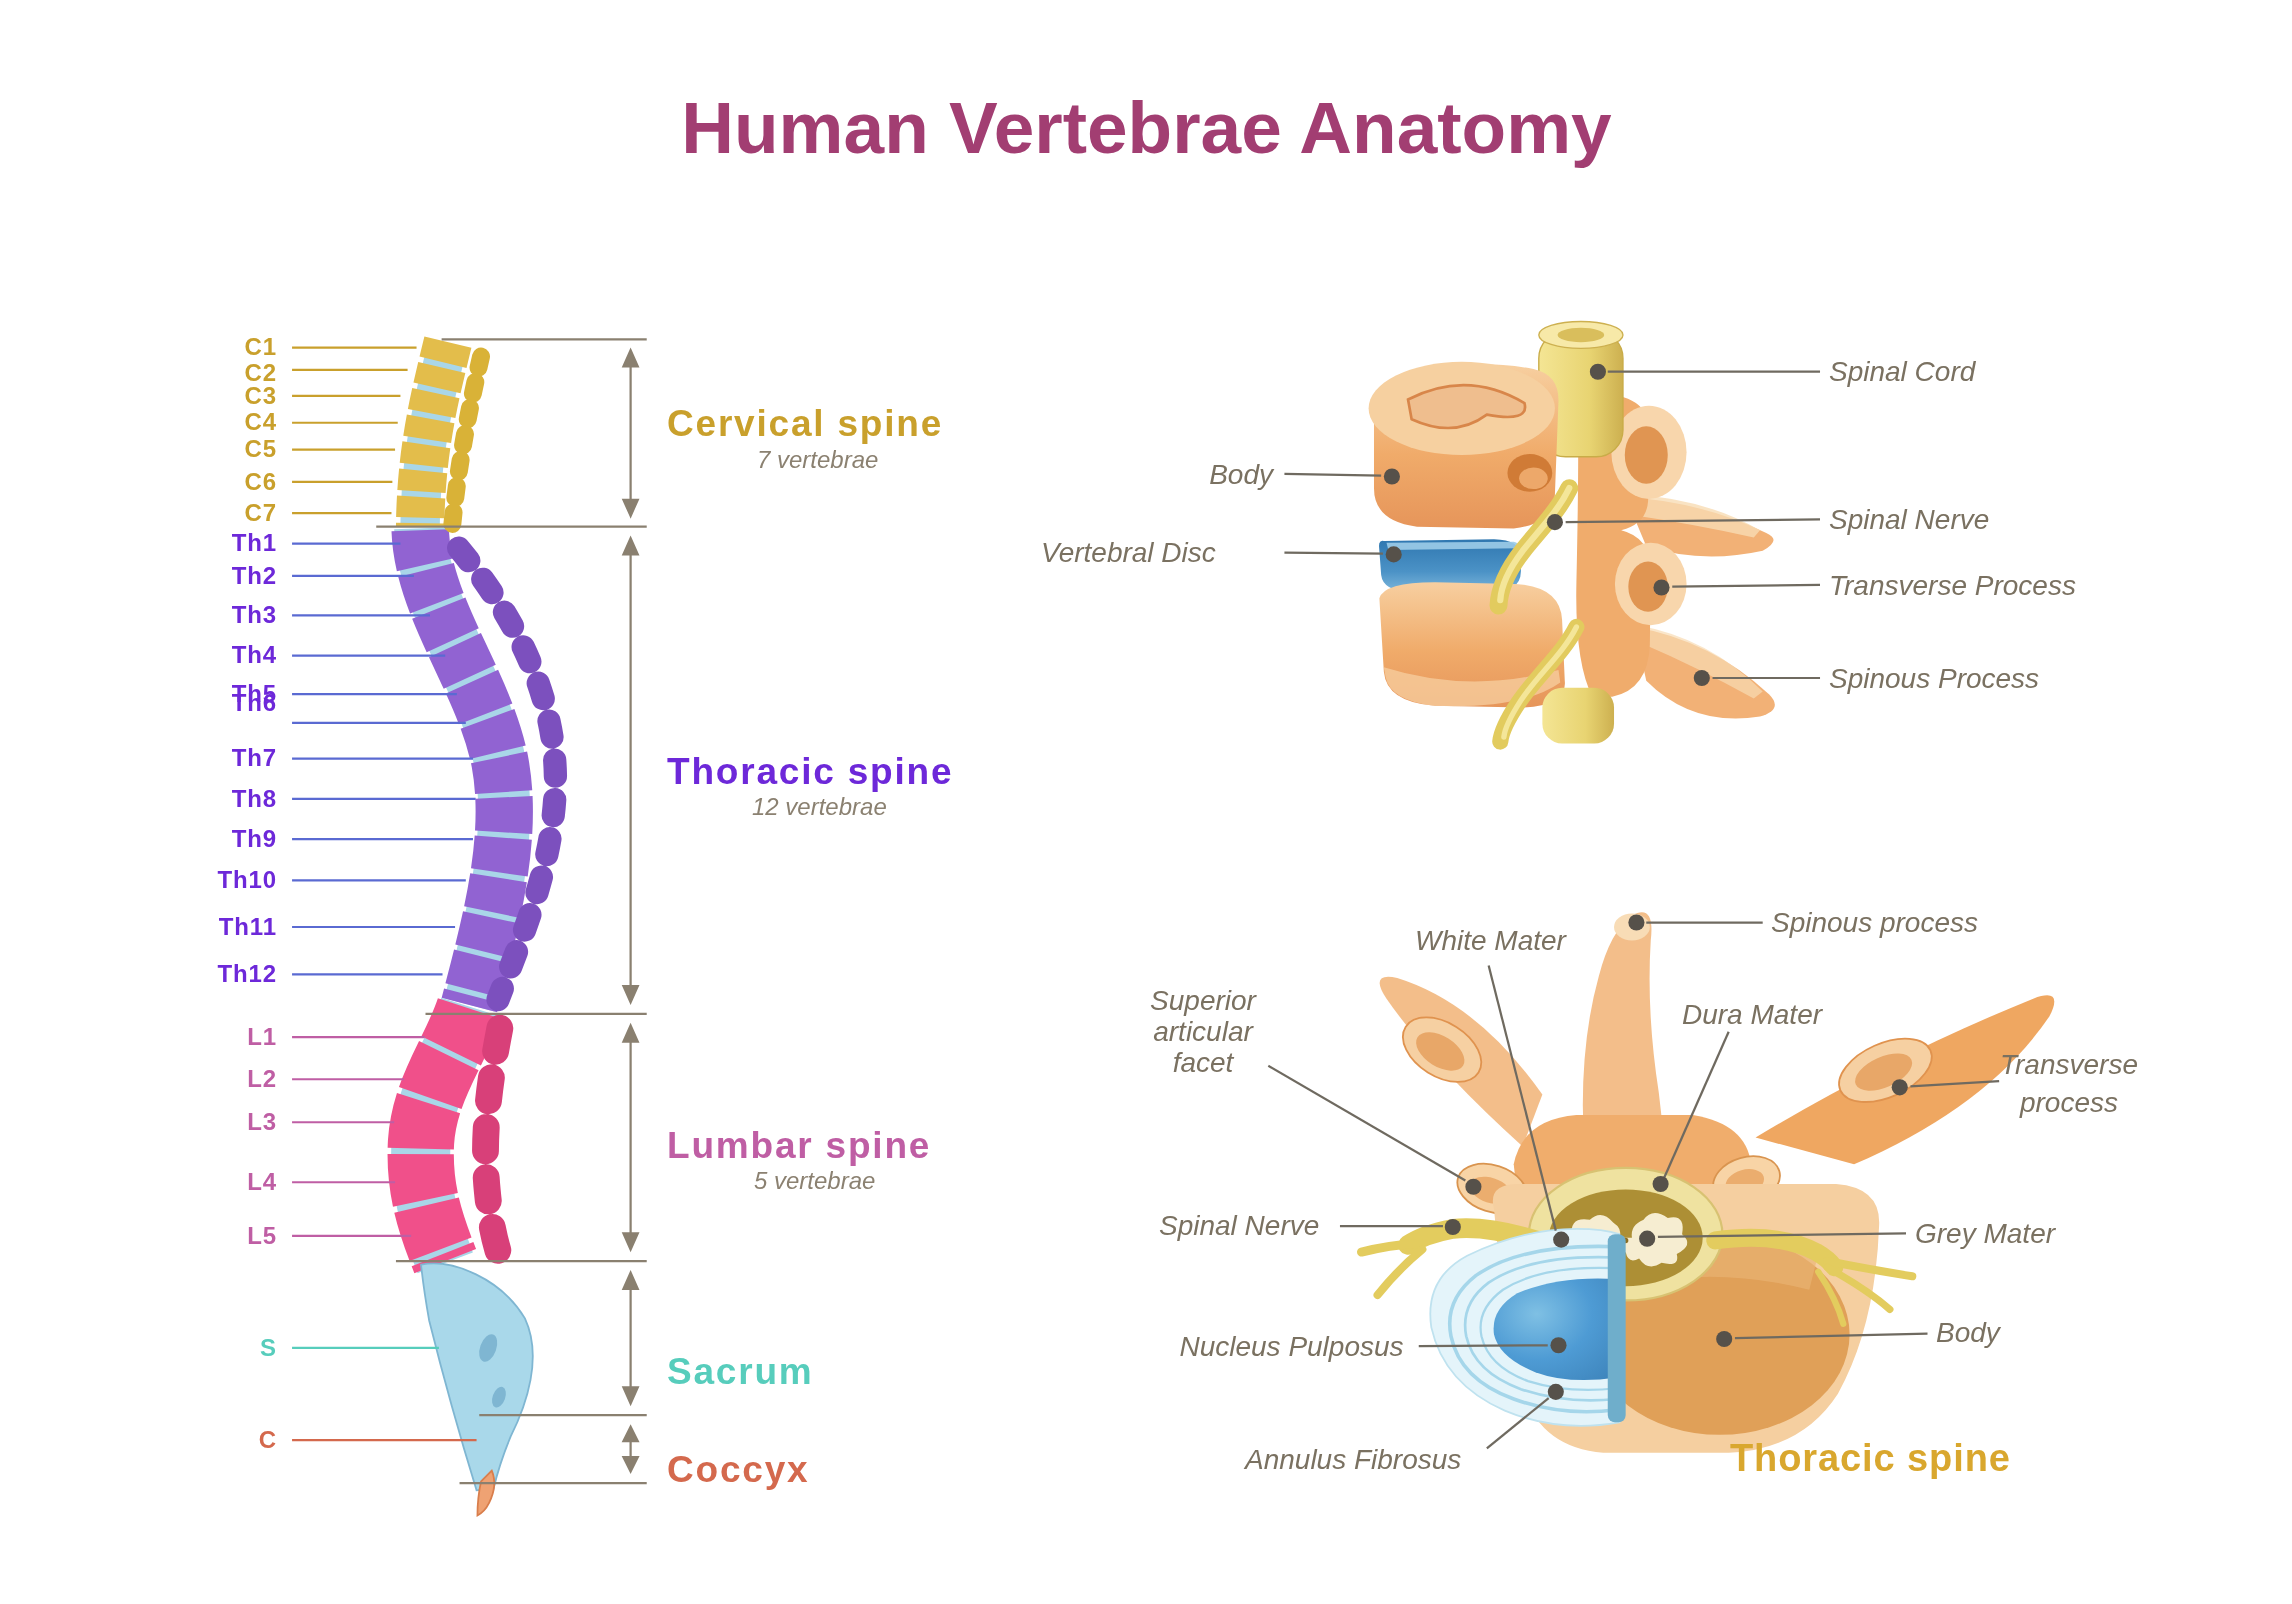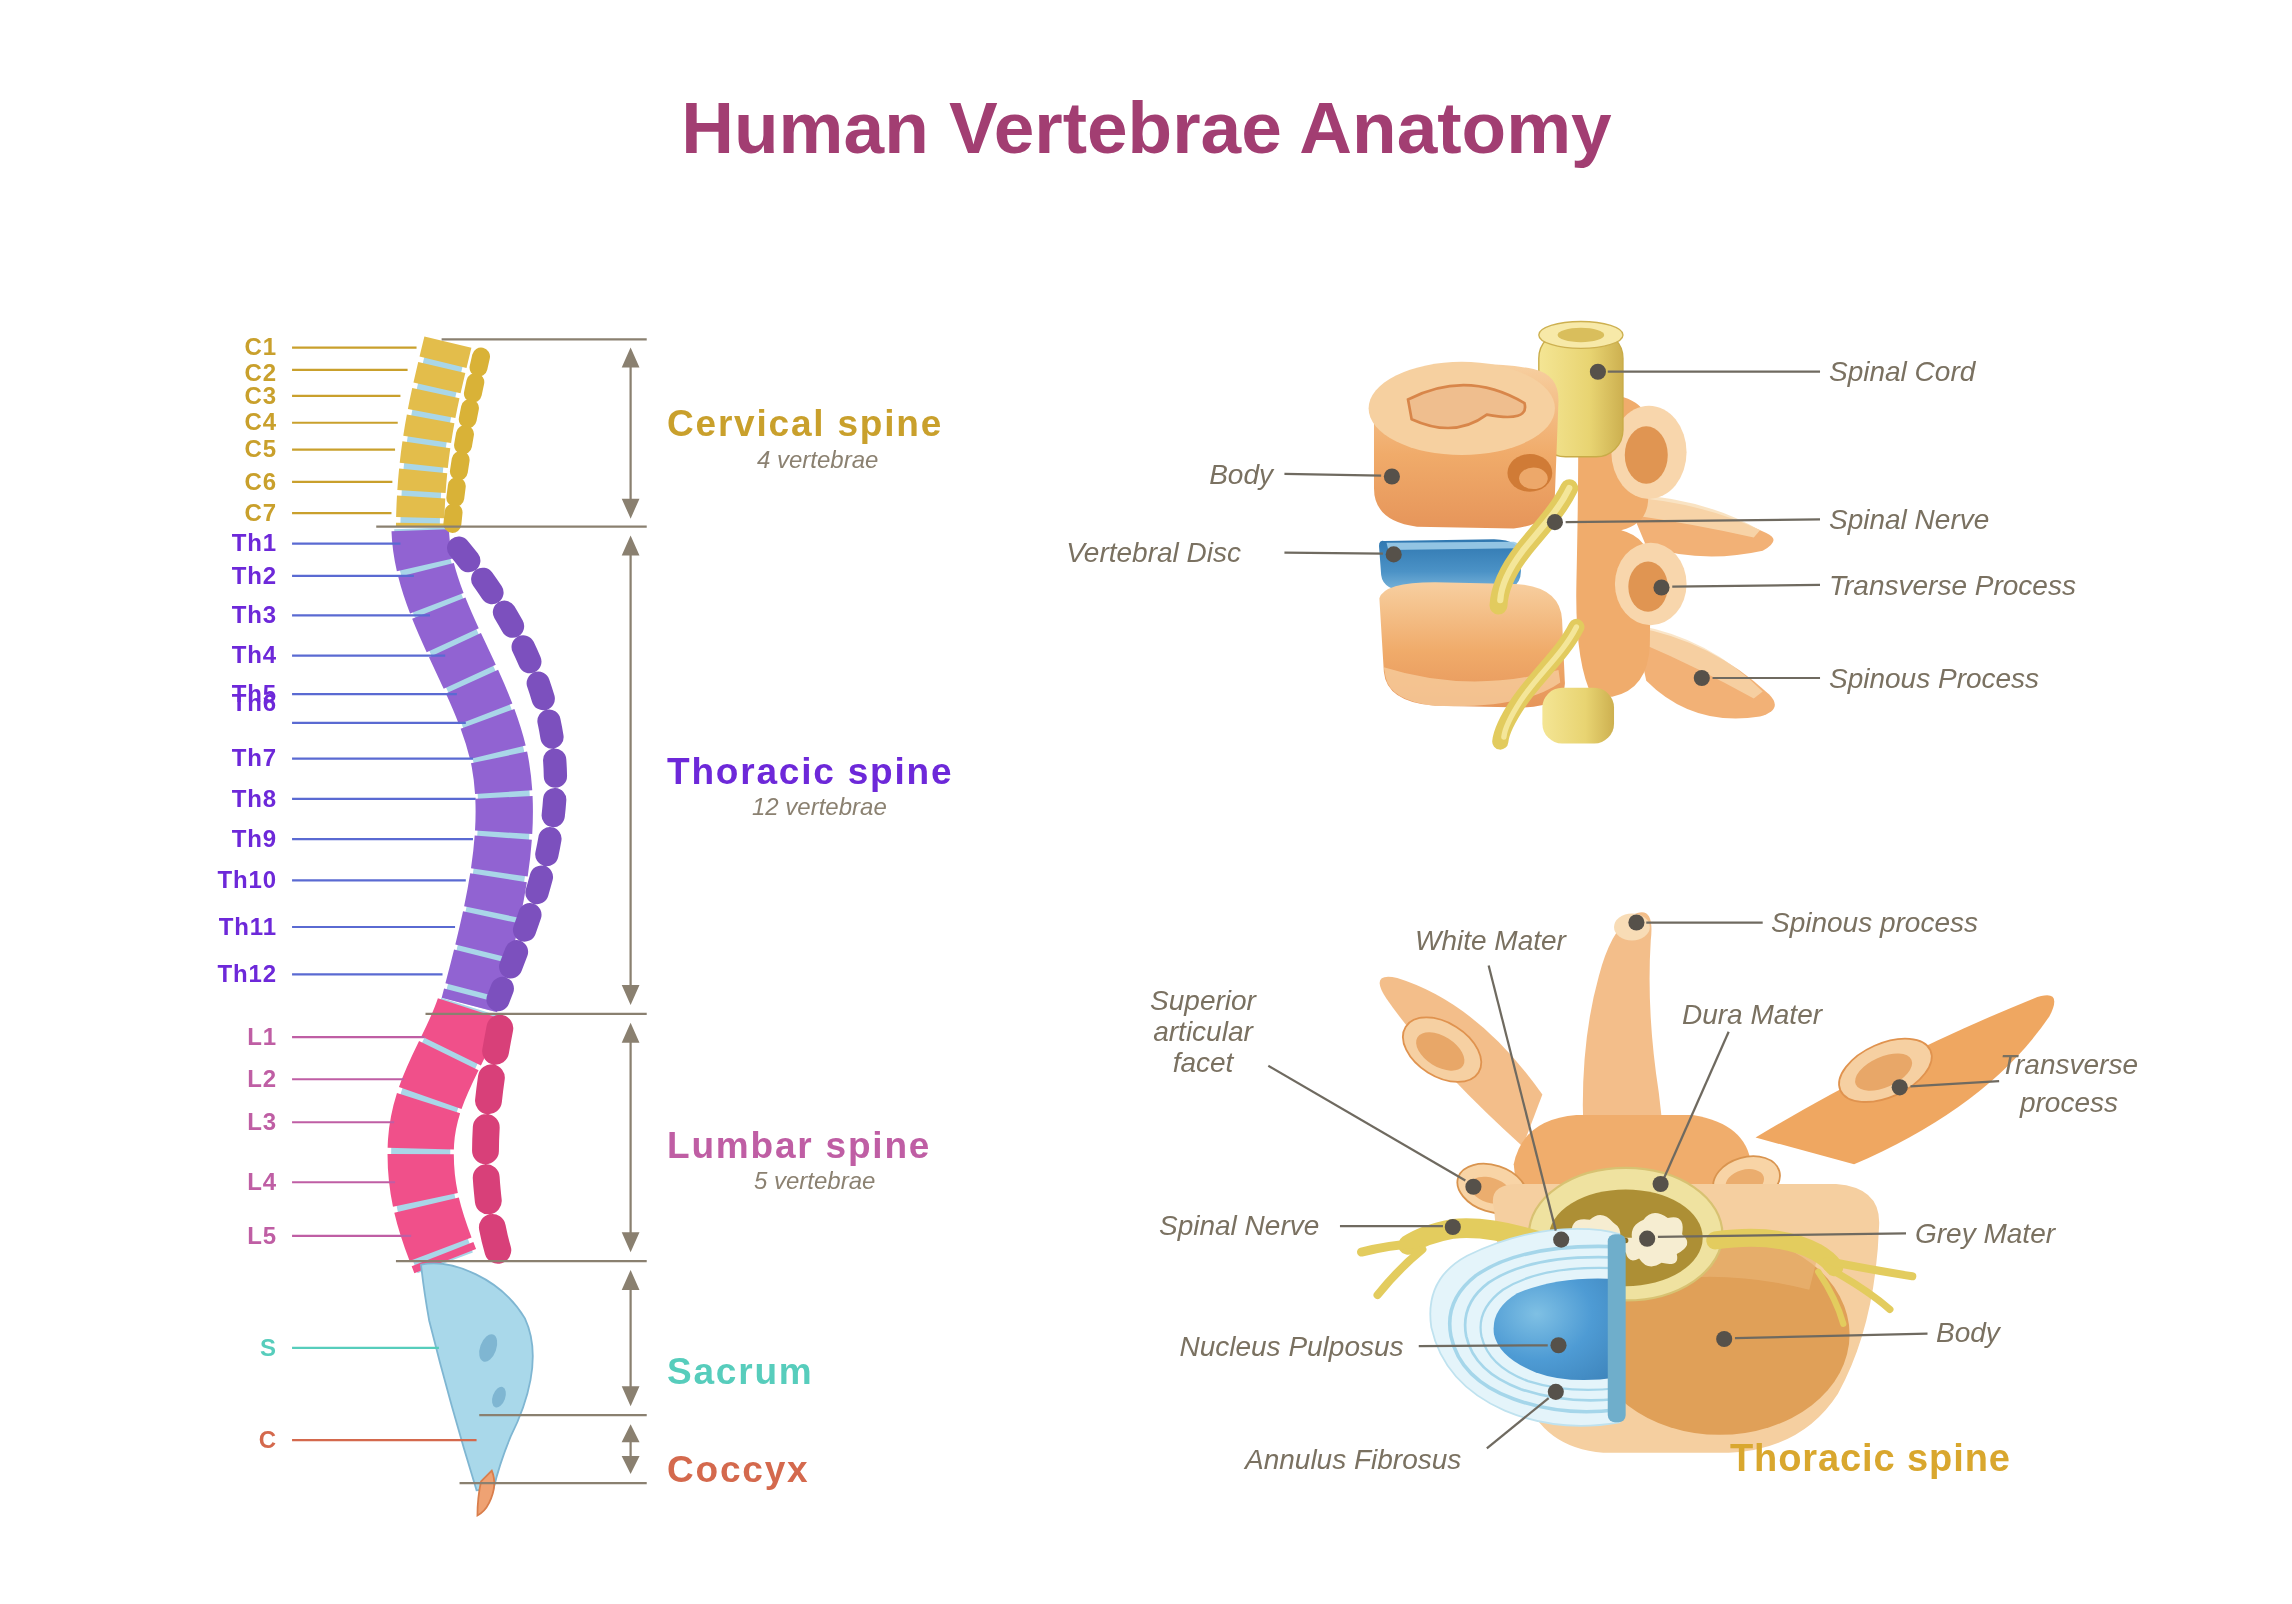--- a/index.html
+++ b/index.html
@@ -291,32 +291,32 @@
 <div class="vlabel c-thor abs" style="top:959px">Th12</div>
 <div class="vlabel c-lumb abs" style="top:1022px">L1</div>
 <div class="vlabel c-lumb abs" style="top:1064px">L2</div>
 <div class="vlabel c-lumb abs" style="top:1107px">L3</div>
 <div class="vlabel c-lumb abs" style="top:1167px">L4</div>
 <div class="vlabel c-lumb abs" style="top:1221px">L5</div>
 <div class="vlabel c-sacr abs" style="top:1333px">S</div>
 <div class="vlabel c-cocc abs" style="top:1425px">C</div>
 
 <div class="sec-title c-cerv" style="left:667px;top:403px">Cervical spine</div>
-<div class="sec-sub" style="left:757px;top:445px">4 vertebrae</div>
+<div class="sec-sub" style="left:757px;top:445px">7 vertebrae</div>
 <div class="sec-title c-thor" style="left:667px;top:751px">Thoracic spine</div>
 <div class="sec-sub" style="left:752px;top:792px">12 vertebrae</div>
 <div class="sec-title c-lumb" style="left:667px;top:1125px">Lumbar spine</div>
 <div class="sec-sub" style="left:754px;top:1166px">5 vertebrae</div>
 <div class="sec-title c-sacr" style="left:667px;top:1351px">Sacrum</div>
 <div class="sec-title c-cocc" style="left:667px;top:1449px">Coccyx</div>
 
 <div class="alabel" style="left:1829px;top:356px">Spinal Cord</div>
 <div class="alabel" style="left:1094px;top:459px;width:179px;text-align:right">Body</div>
 <div class="alabel" style="left:1829px;top:504px">Spinal Nerve</div>
-<div class="alabel" style="left:1008px;top:537px;width:233px;text-align:right">Vertebral Disc</div>
+<div class="alabel" style="left:1041px;top:537px;width:233px;">Vertebral Disc</div>
 <div class="alabel" style="left:1829px;top:570px">Transverse Process</div>
 <div class="alabel" style="left:1829px;top:663px">Spinous Process</div>
 
 <div class="alabel" style="left:1415px;top:925px">White Mater</div>
 <div class="alabel" style="left:1771px;top:907px">Spinous process</div>
 <div class="alabel" style="left:1682px;top:999px">Dura Mater</div>
 <div class="alabel wrap" style="left:1145px;top:985px;width:116px;text-align:center;line-height:31px">Superior articular facet</div>
 <div class="alabel wrap" style="left:1993px;top:1046px;width:152px;text-align:center;line-height:38px">Transverse process</div>
 <div class="alabel" style="left:1915px;top:1218px">Grey Mater</div>
 <div class="alabel" style="left:1159px;top:1210px">Spinal Nerve</div>

